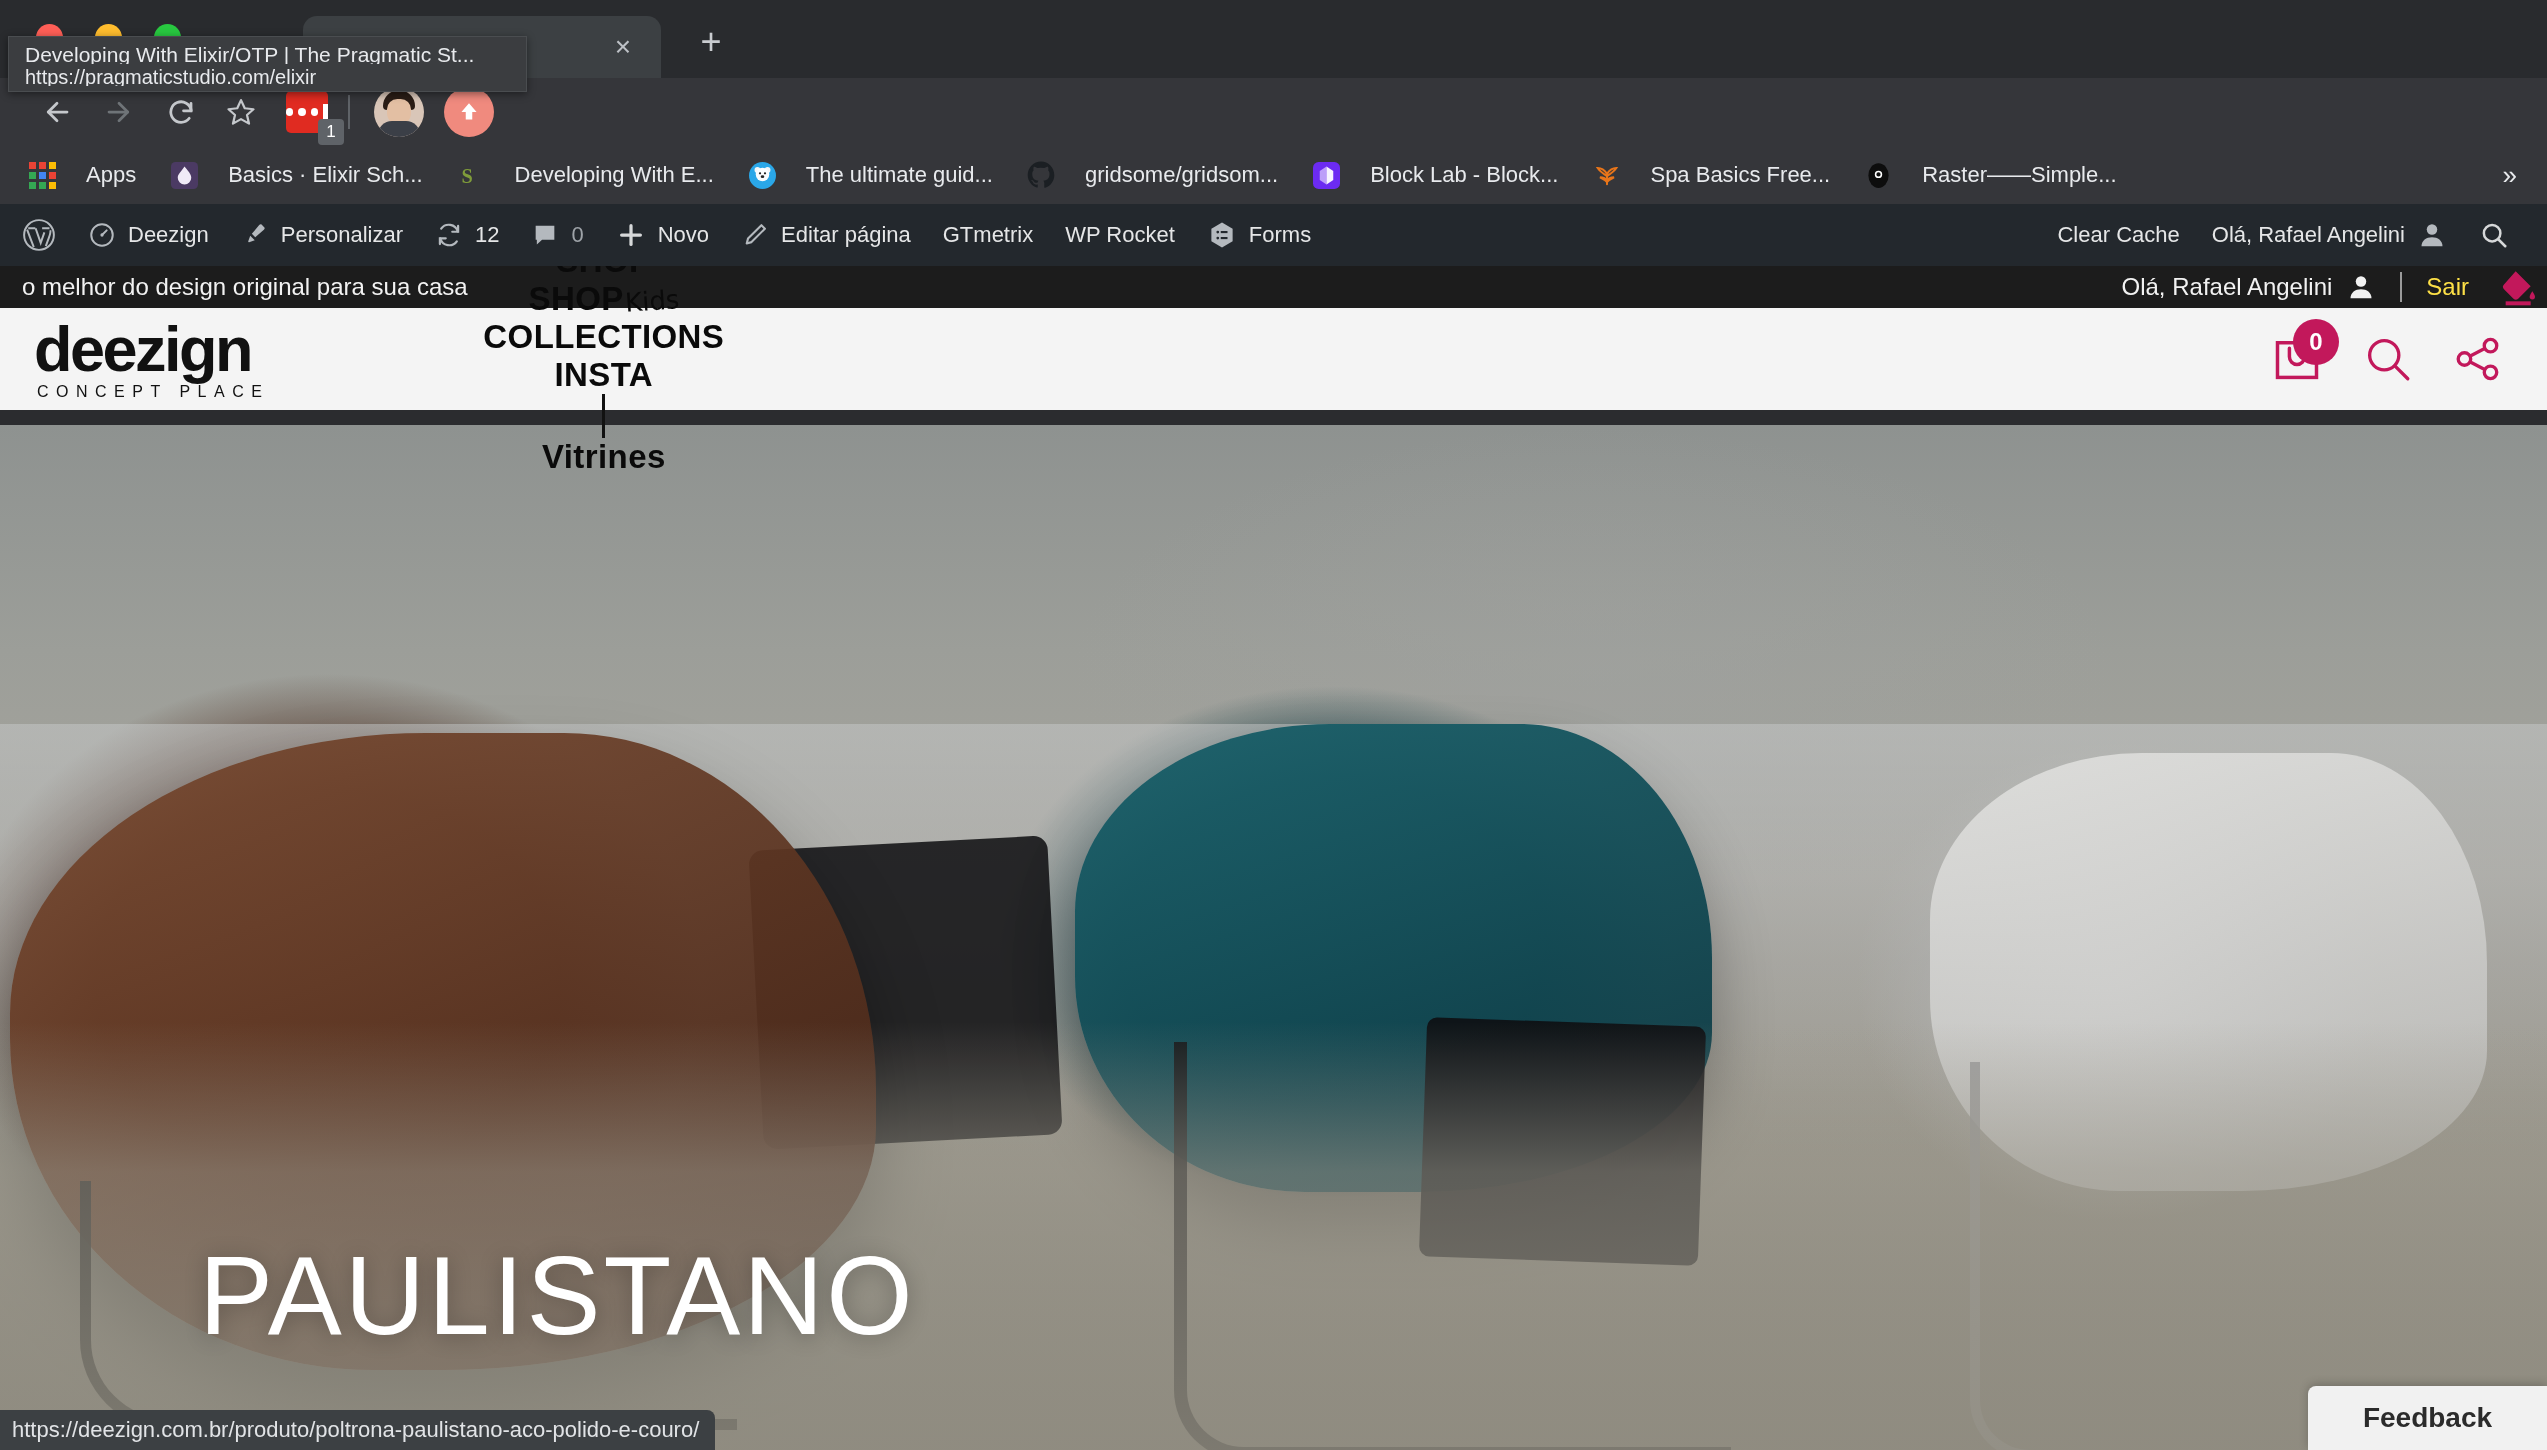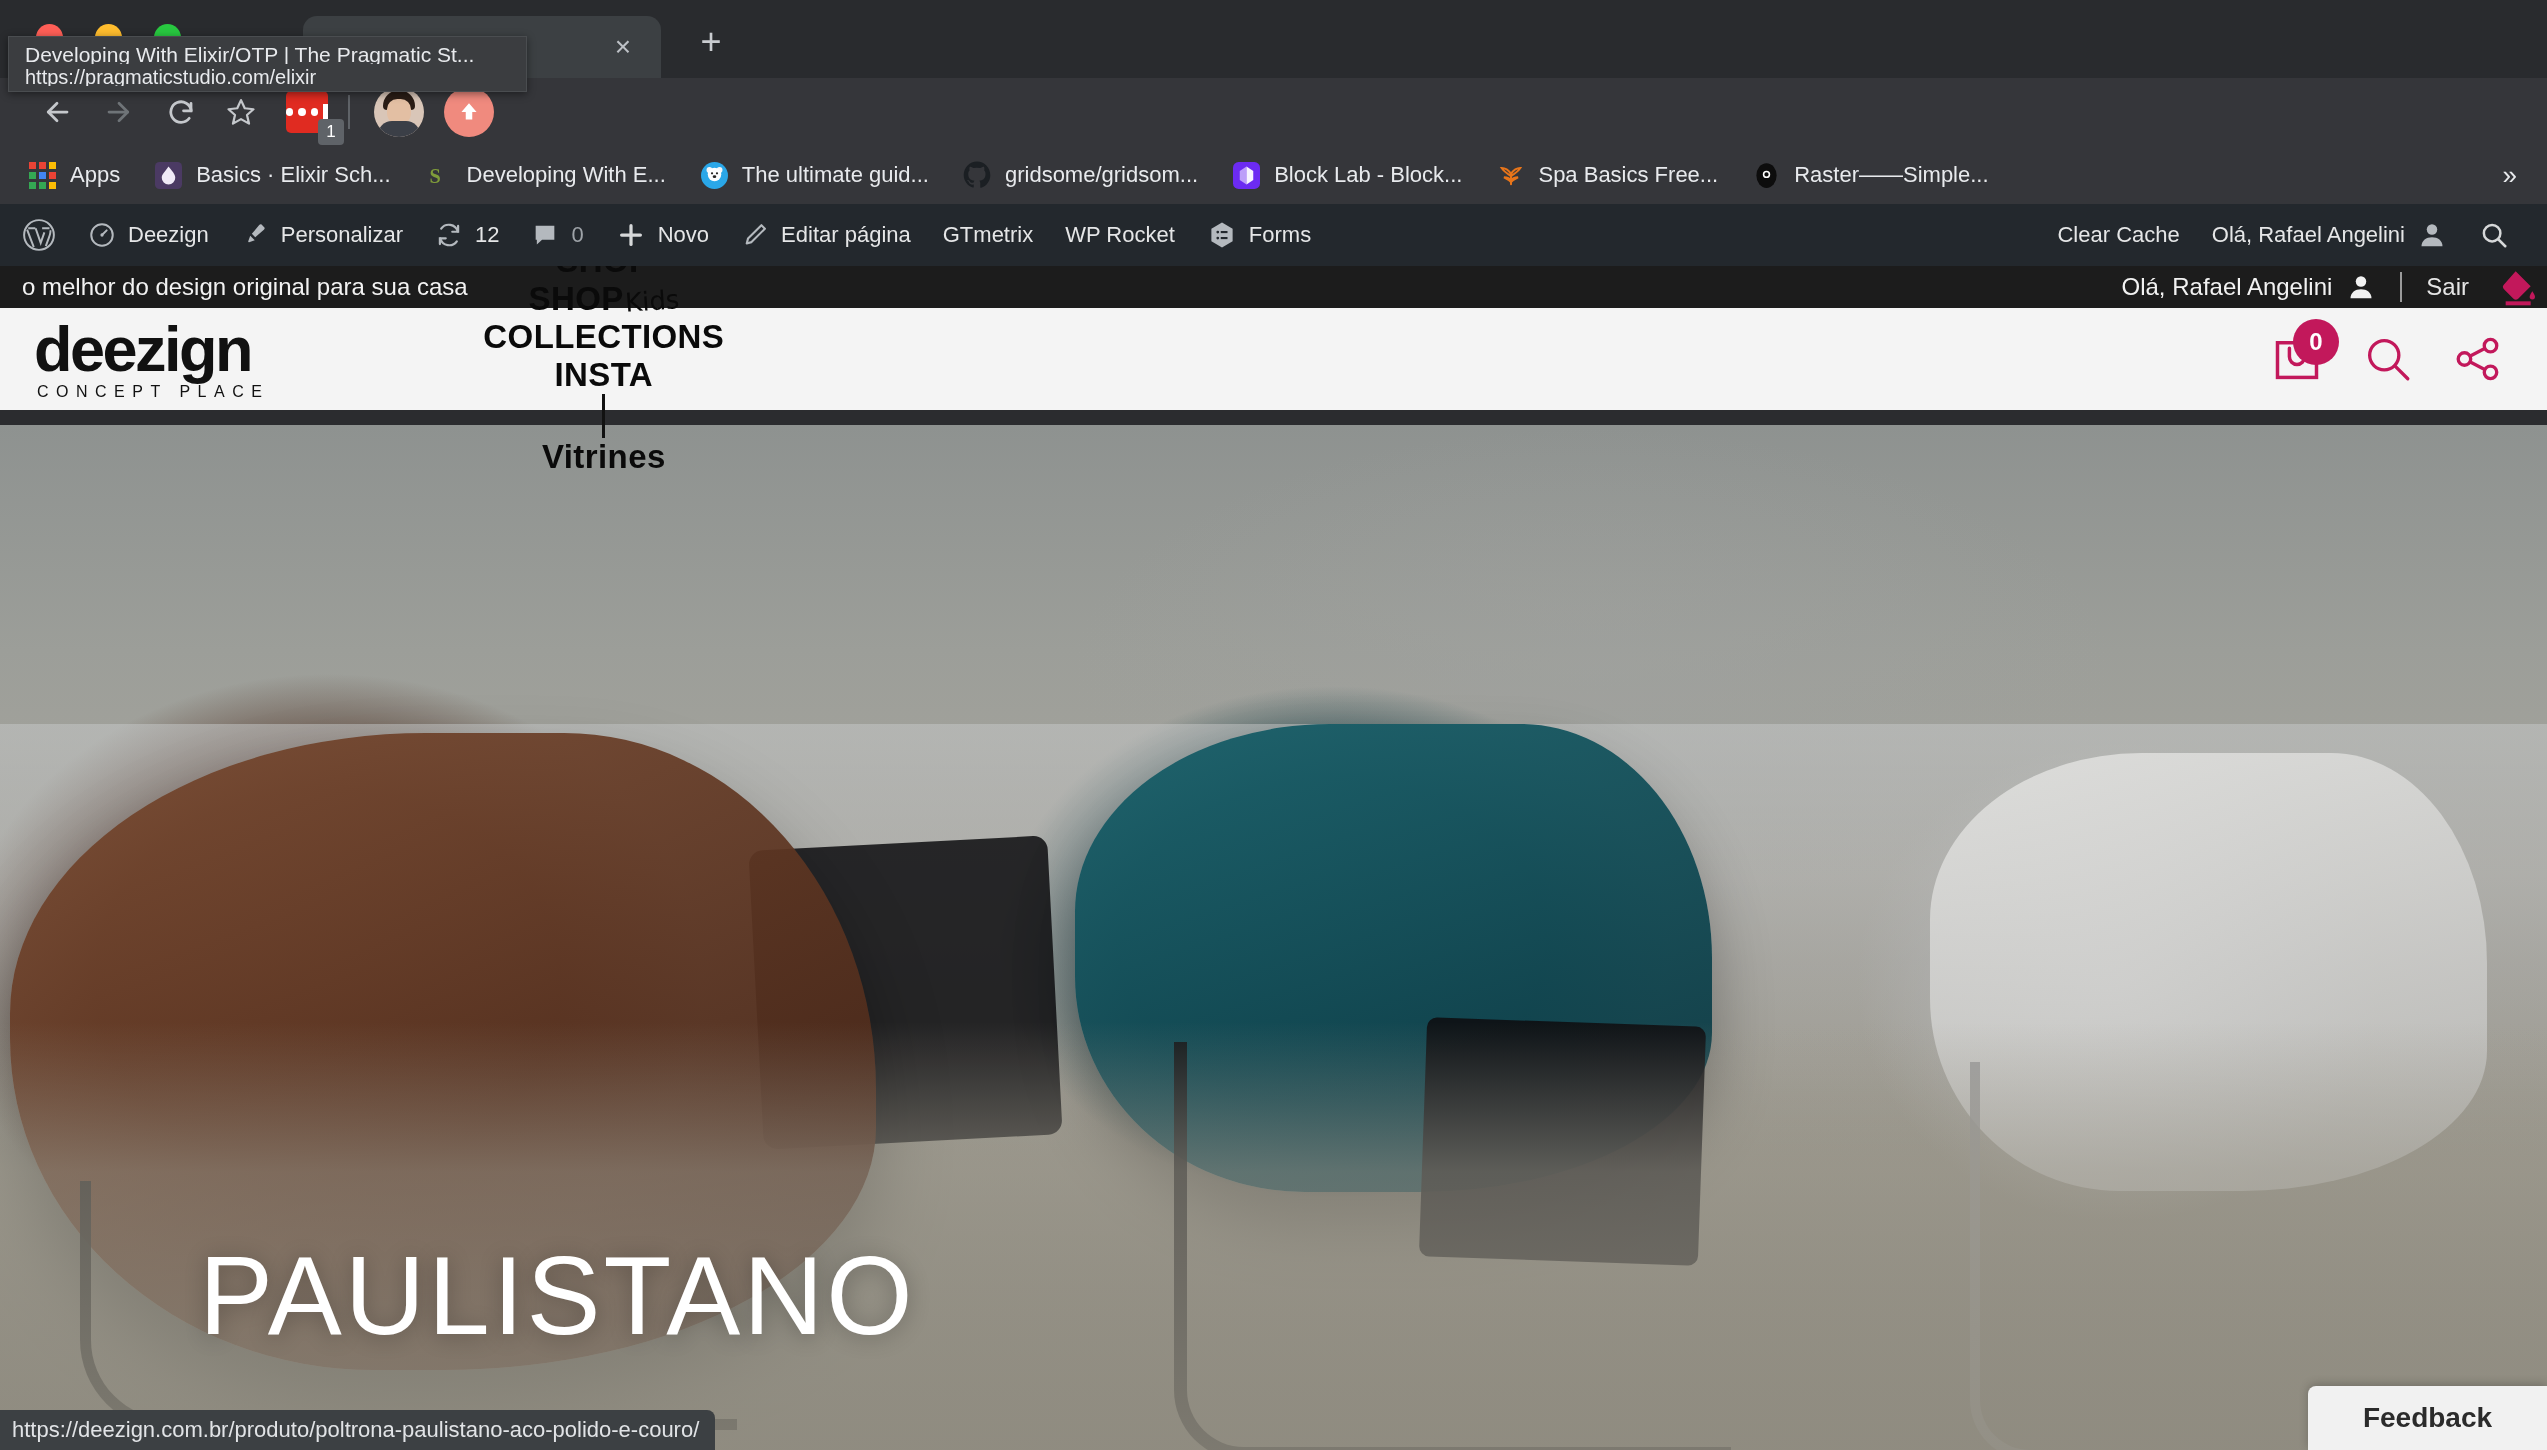--- a/index.html
+++ b/index.html
@@ -100,21 +100,21 @@
     width:50px; height:50px; border-radius:50%; background:#f08a7e;
     margin-left:20px; display:flex; align-items:center; justify-content:center; flex:none;
   }
   .upd svg { width:26px; height:26px; }
 
   
   .bookmarks {
     height:58px; background:#35363a; display:flex; align-items:center;
     padding:0 28px; gap:0; position:relative;
   }
-  .bm { display:flex; align-items:center; gap:13px; padding:0 20px 0 0; margin-right:14px; }
+  .bm { display:flex; align-items:center; gap:29px; padding:0 20px 0 0; margin-right:14px; }
   .bm-label { color:#e8eaed; font-size:22px; white-space:nowrap; }
   .bm-ico { width:29px; height:29px; flex:none; display:flex; align-items:center; justify-content:center; }
   .apps-grid { display:grid; grid-template-columns:repeat(3,7px); grid-template-rows:repeat(3,7px); gap:3px; }
   .apps-grid i { display:block; width:7px; height:7px; }
   .bm-overflow { position:absolute; right:30px; color:#e8eaed; font-size:26px; }
 
   
   .wpbar {
     height:62px; background:#23282d; display:flex; align-items:center;
     padding:0 0 0 6px; color:#d6d8d9; font-size:22px;
@@ -129,21 +129,21 @@
   .site { position:relative; width:2547px; height:1184px; overflow:hidden; }
 
   .topstrip {
     height:42px; background:#1c1c1c; display:flex; align-items:center;
     padding:0 0 0 22px; position:relative; z-index:5;
   }
   .tagline { color:#f2f2f2; font-size:24px; }
   .ts-right { margin-left:auto; display:flex; align-items:center; gap:0; padding-right:0; }
   .ts-greet { color:#f2f2f2; font-size:24px; }
   .ts-sep { width:2px; height:30px; background:#9b9b9b; margin:0 24px; }
-  .ts-sair { color:#e5e5e5; font-size:24px; }
+  .ts-sair { color:#fde047; font-size:24px; }
   .bucket { width:56px; height:56px; margin-left:22px; display:flex; align-items:center; justify-content:center; }
 
   .siteheader {
     height:102px; background:#f4f4f4; display:flex; align-items:center;
     padding:0 34px; position:relative; z-index:5;
   }
   .logo { display:flex; flex-direction:column; line-height:1; }
   .logo-main {
     font-size:63px; font-weight:700; letter-spacing:-2.5px; color:#111;
     font-family:"Liberation Sans", sans-serif;

